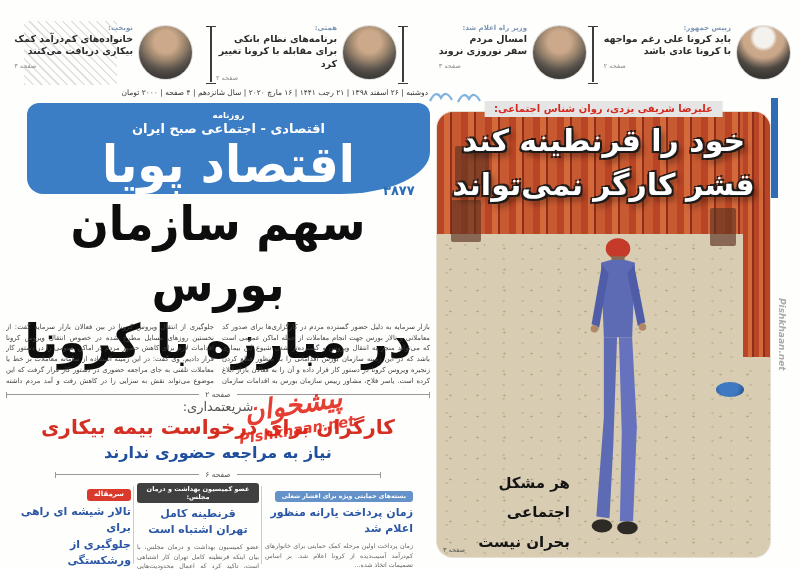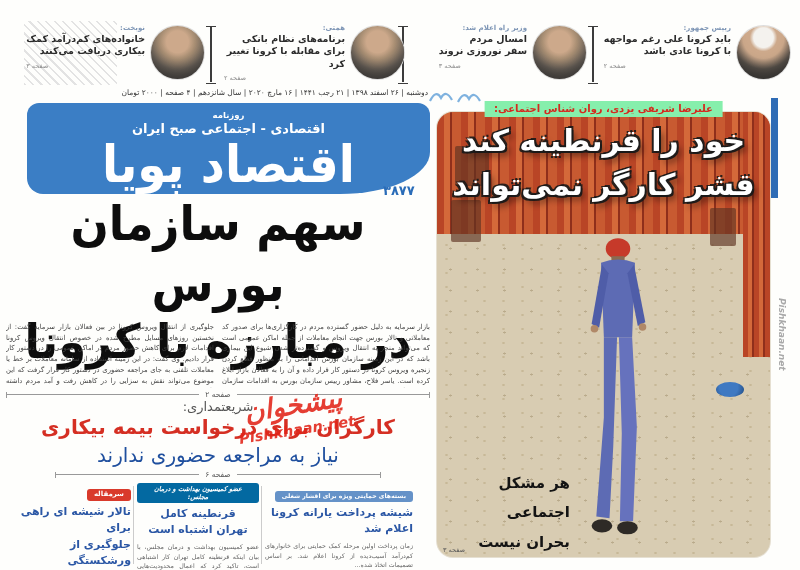--- a/index.html
+++ b/index.html
@@ -49,27 +49,27 @@
   .pagerule { position:absolute; display:flex; align-items:center; gap:6px; color:#555; }
   .pagerule .pg { font-size:7.5px; white-space:nowrap; }
   .pagerule .ln { flex:1; height:1px; background:#999; position:relative; }
   .pagerule .ln.er::after { content:""; position:absolute; right:0; top:-2.5px; width:1px; height:6px; background:#999; }
   .pagerule .ln.el::after { content:""; position:absolute; left:0;  top:-2.5px; width:1px; height:6px; background:#999; }
 
   
   .ins { position:absolute; left:0; top:399px; width:436px; text-align:center; }
   .ins-kicker { font-size:13px; color:#555; }
   .ins-l1 { font-size:20px; font-weight:bold; color:#d52f23; margin-top:1px; }
-  .ins-l2 { font-size:20px; font-weight:normal; color:#1f4f9e; margin-top:4px; }
+  .ins-l2 { font-size:16px; font-weight:bold; color:#1f4f9e; margin-top:4px; }
 
   
   .vsep { position:absolute; top:486px; height:78px; width:1px; background:#ccc; }
   .box { position:absolute; top:483px; }
   .pill { display:inline-block; color:#fff; font-weight:bold; border-radius:3px; padding:1.5px 7px 2.5px; }
-  .pill.dark { background:#0369a1; font-size:6.5px;font-style:italic; }
+  .pill.dark { background:#404040; font-size:6.5px; }
   .pill.light { background:#6592c8; font-size:6.2px; }
   .pill.red { background:#d93a2b; font-size:7px; }
   .bx-hl { color:#2b57a5; font-weight:bold; font-size:11px; line-height:1.45; margin-top:3px; }
   .bx-body { font-size:6.3px; color:#666; line-height:1.55; text-align:justify; margin-top:4px; }
 
   .ed-hl { color:#2b57a5; font-weight:bold; font-size:11px; line-height:1.5; margin-top:3px;
            border-bottom:2px solid #1f4f9e; padding-bottom:3px; position:relative; }
   .ed-hl::after { content:""; position:absolute; left:0; bottom:-5px; width:2px; height:6px; background:#1f4f9e; }
 
   
@@ -78,21 +78,21 @@
                background:#d8ccb2;
                background-image:radial-gradient(#c7b897 1px, transparent 1.6px),
                                 radial-gradient(#b9aa8b 1px, transparent 1.6px);
                background-size:19px 14px, 27px 21px; box-shadow:0 0 0 1px #e6e0d2;padding-left:36px; }
   .stripes { position:absolute; left:0; top:0; width:100%; height:122px;
              background:repeating-linear-gradient(90deg,#b94526 0 7px,#d4693a 7px 13px,#8f2f1b 13px 15px,#c85a31 15px 24px); }
   .stripes-side { position:absolute; right:0; top:0; width:27px; height:245px;
              background:repeating-linear-gradient(90deg,#b94526 0 5px,#d4693a 5px 9px,#8f2f1b 9px 11px); }
   .smudge { position:absolute; background:#5d3322; opacity:.65; border-radius:2px; }
   .lead-kicker { position:absolute; top:-11px; left:50%; transform:translateX(-50%); z-index:6;
-                 background:#86efac; color:#d42a1f; font-size:10px; font-weight:bold;
+                 background:#e5e5e5; color:#d42a1f; font-size:10px; font-weight:bold;
                  padding:2px 10px 3px; white-space:nowrap; }
   .lead-hl { position:absolute; top:7px; left:0; width:100%; text-align:center; z-index:5;
              color:#fff; font-weight:bold; font-size:30px; line-height:1.45;
              text-shadow:2px 2px 0 rgba(25,25,25,.95), -1.5px -1.5px 0 rgba(25,25,25,.9),
                          2px -2px 0 rgba(25,25,25,.9), -2px 2px 0 rgba(25,25,25,.9),
                          4px 5px 6px rgba(0,0,0,.45); }
   .worker { position:absolute; left:148px; top:112px; z-index:3; }
   .blue-object { position:absolute; right:26px; top:270px; width:28px; height:15px; border-radius:50%;
                  background:radial-gradient(circle at 45% 35%, #3f79c2 0 50%, #20497e 100%); }
   .lead-cap { position:absolute; left:8px; top:357px; width:125px; z-index:4;
@@ -131,32 +131,32 @@
     <div class="avatar"></div>
     <div class="btxt">
       <span class="b-kicker">وزیر راه اعلام شد:</span>
       <span class="b-title">امسال مردم</span>
       <span class="b-title">سفر نوروزی نروند</span>
       <span class="b-page">صفحه ۳</span>
     </div>
   </div>
   <div class="ibar" style="left:398px;"></div>
 
-  <div class="brief" style="left:224px; width:180px;">
+  <div class="brief" style="left:216px; width:180px;">
     <div class="avatar"></div>
     <div class="btxt">
       <span class="b-kicker">همتی:</span>
       <span class="b-title">برنامه‌های نظام بانکی</span>
       <span class="b-title">برای مقابله با کرونا تغییر کرد</span>
       <span class="b-page">صفحه ۲</span>
     </div>
   </div>
   <div class="ibar" style="left:206px;"></div>
 
-  <div class="brief" style="left:26px; width:178px;">
+  <div class="brief" style="left:14px; width:178px;">
     <div class="avatar"></div>
     <div class="btxt">
       <span class="b-kicker">نوبخت:</span>
       <span class="b-title">خانواده‌های کم‌درآمد کمک</span>
       <span class="b-title">بیکاری دریافت می‌کنند</span>
       <span class="b-page">صفحه ۳</span>
     </div>
   </div>
 
   <div class="dateline">دوشنبه | ۲۶ اسفند ۱۳۹۸ | ۲۱ رجب ۱۴۴۱ | ۱۶ مارچ ۲۰۲۰ | سال شانزدهم | ۴ صفحه | ۲۰۰۰ تومان</div>
@@ -193,21 +193,21 @@
   </div>
   <div class="pagerule" style="left:55px; top:470px; width:326px;">
     <span class="ln er"></span>
     <span class="pg">صفحه ۶</span>
     <span class="ln el"></span>
   </div>
 
   <div class="box" style="left:265px; width:148px;">
     <div style="text-align:right;"><span class="pill light">بسته‌های حمایتی ویژه برای اقشار شغلی</span></div>
     <div class="bx-hl" style="text-align:right;">
-      <span>شیشه پرداخت یارانه کرونا</span><br>
+      <span>زمان پرداخت یارانه منظور</span><br>
       <span>اعلام شد</span>
     </div>
     <div class="bx-body">زمان پرداخت اولین مرحله کمک حمایتی برای خانوارهای کم‌درآمد آسیب‌دیده از کرونا اعلام شد. بر اساس تصمیمات اتخاذ شده...</div>
 
   </div>
   <div class="vsep" style="left:261px;"></div>
 
   <div class="box" style="left:137px; width:122px; text-align:center;">
     <span class="pill dark">عضو کمیسیون بهداشت و درمان مجلس:</span>
     <div class="bx-hl">

